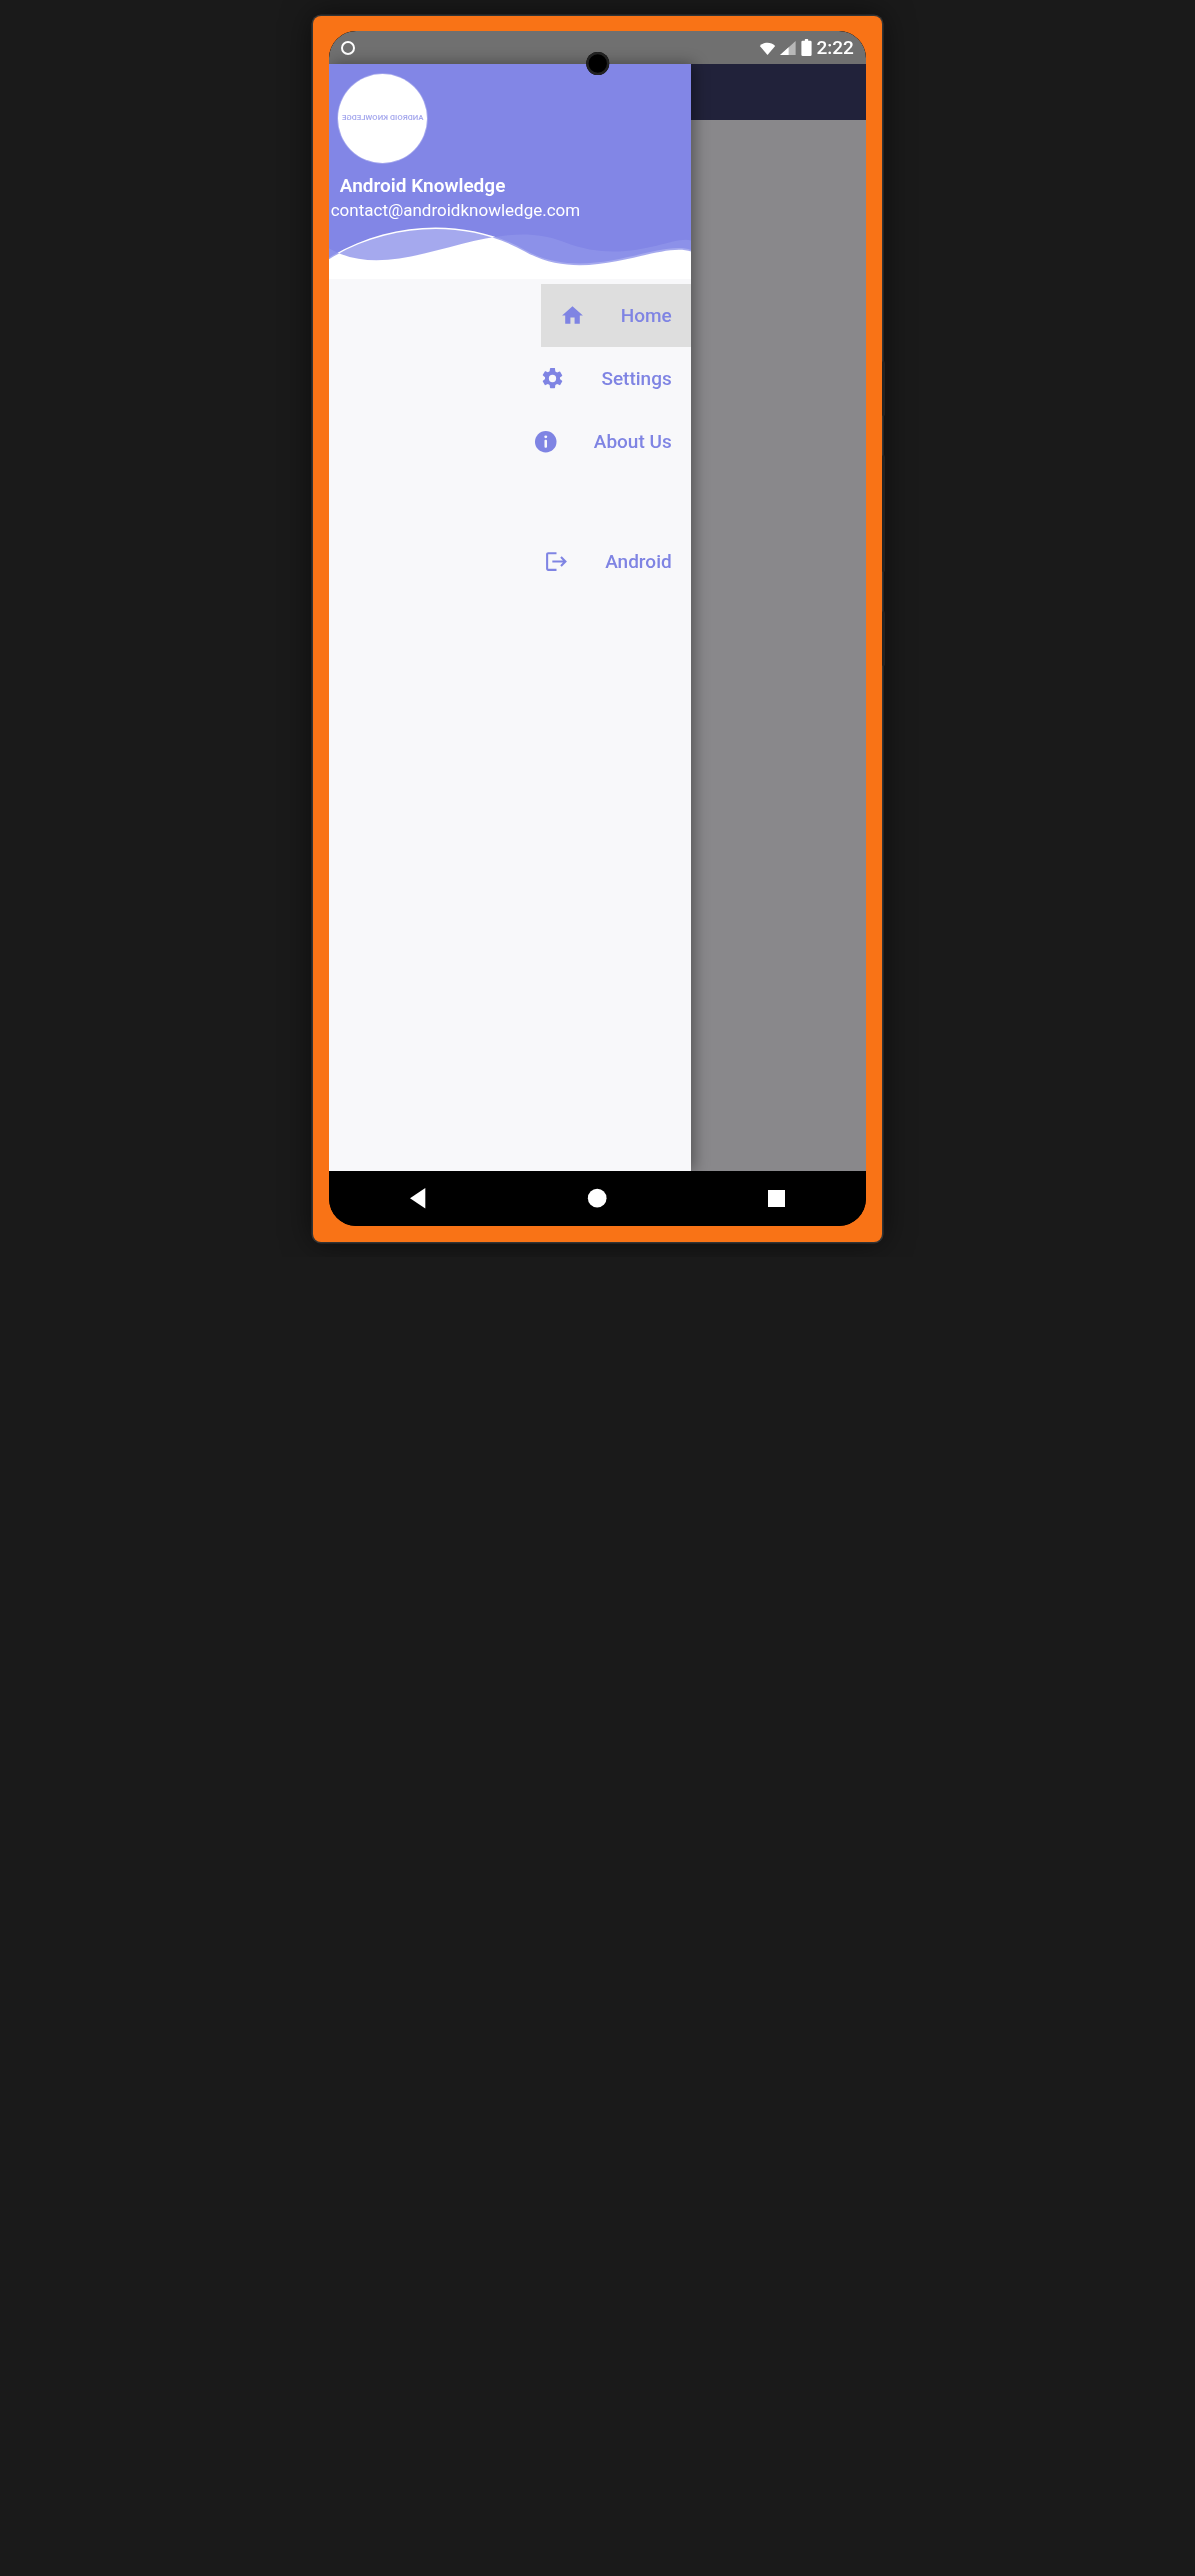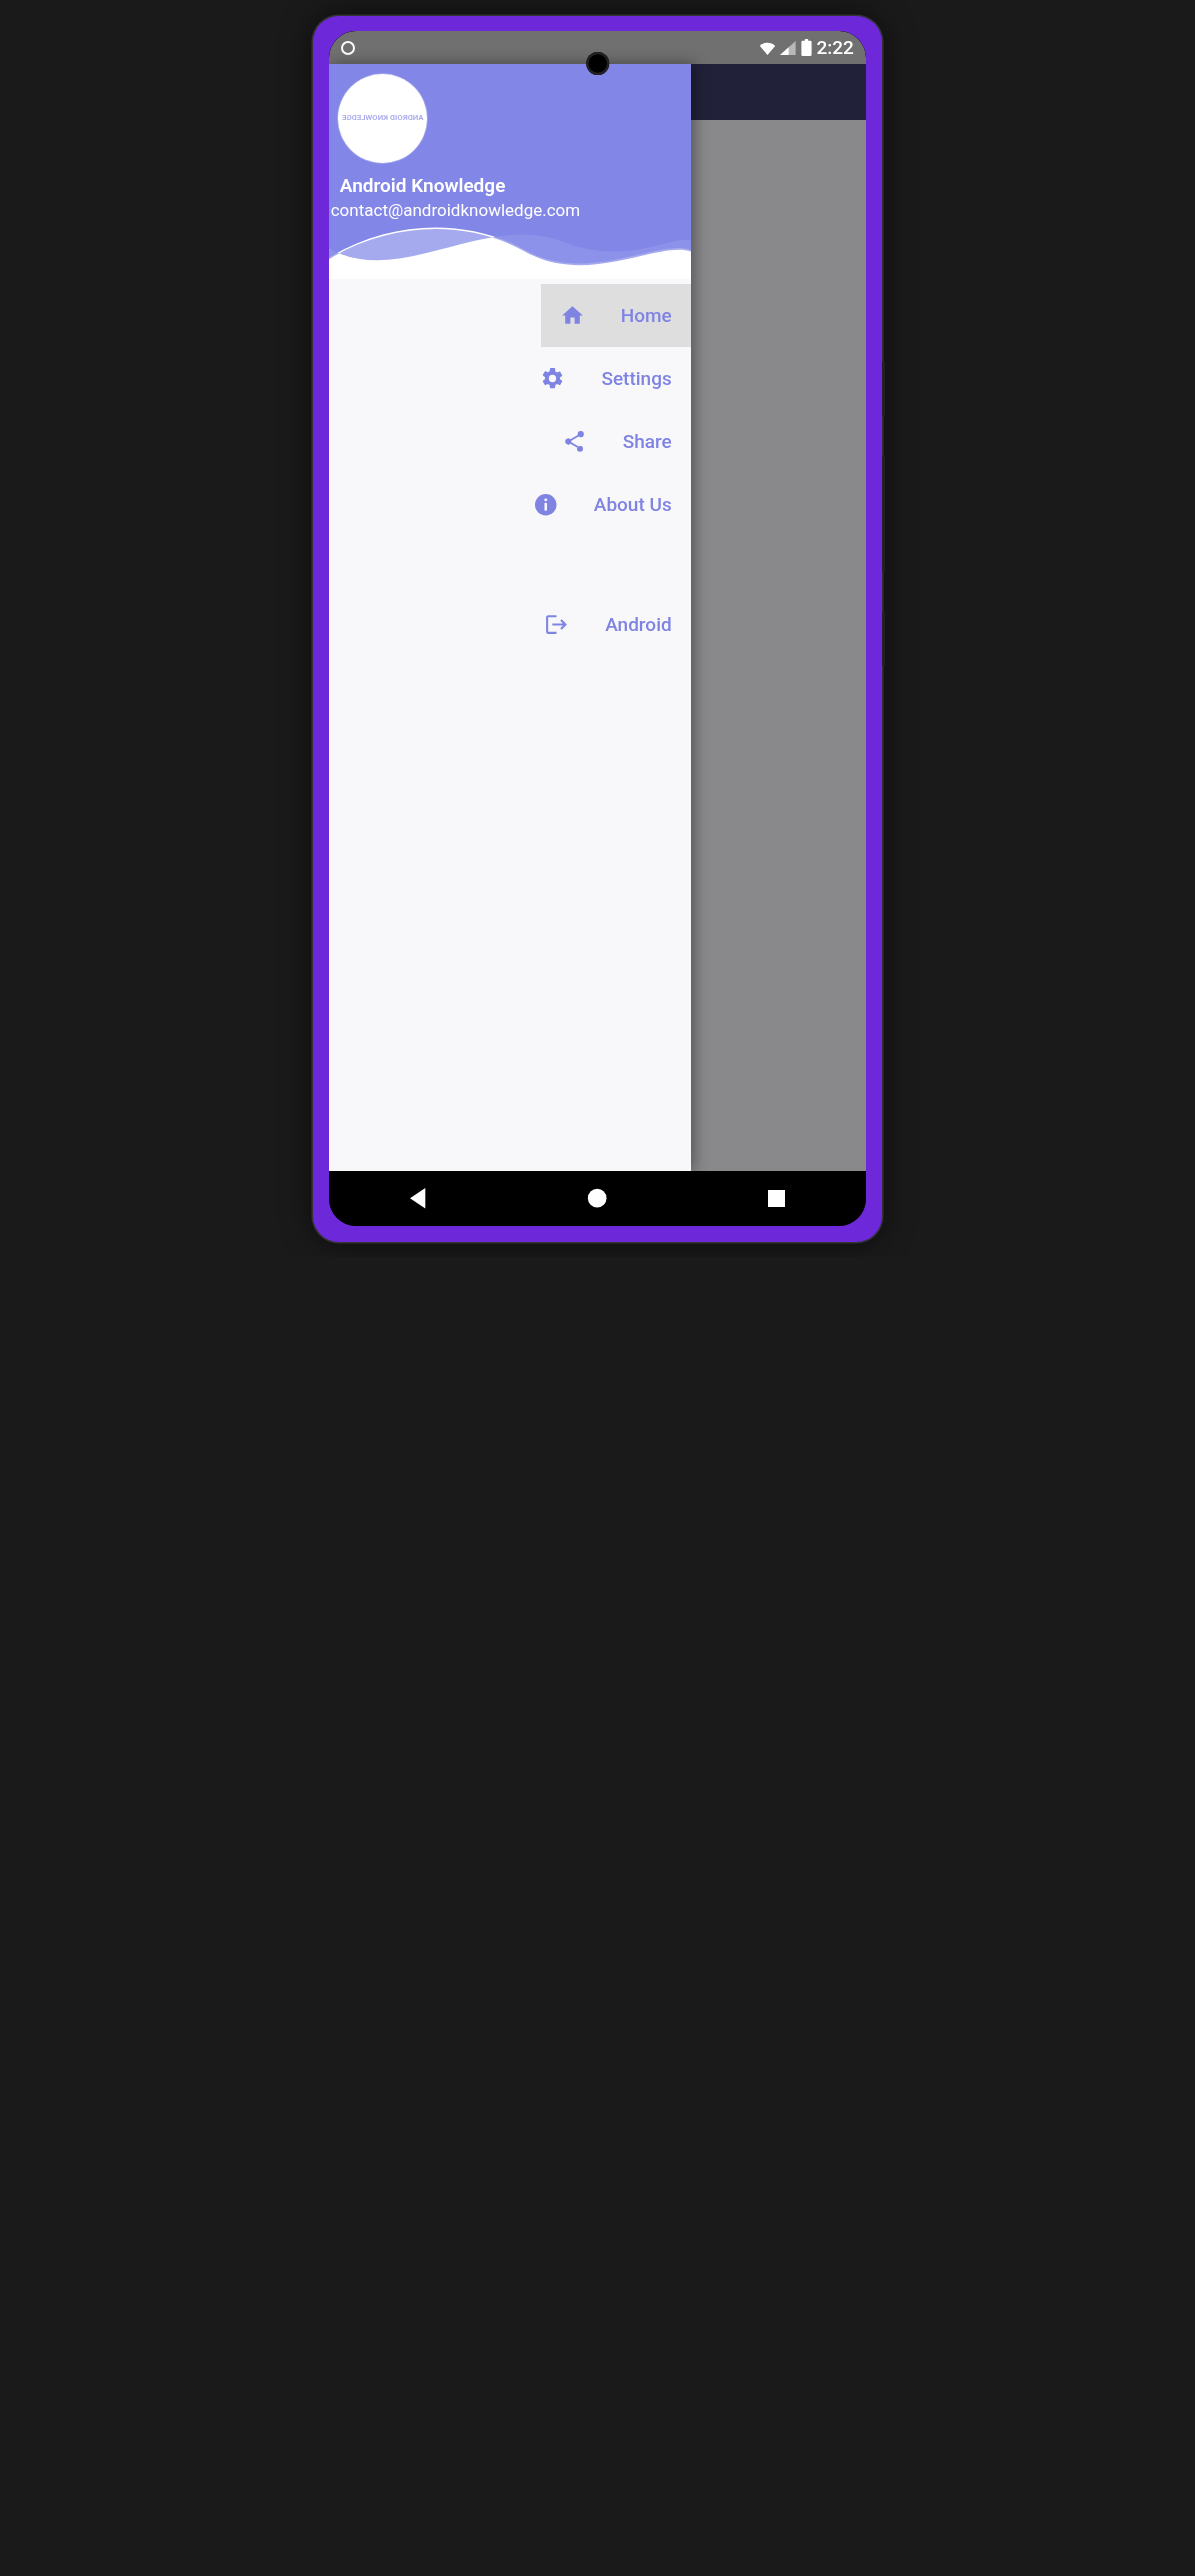--- a/index.html
+++ b/index.html
@@ -7,22 +7,22 @@
     background: #1a1a1a;
     display: flex;
     justify-content: center;
     align-items: flex-start;
     font-family: Roboto, "Segoe UI", Arial, sans-serif;
     padding: 15.7px 0;
   }
   .phone-frame {
     width: 569px;
     height: 1226px;
-    background: #6d28d9;
-    border-radius: 26px;
+    background: #f97316;
+    border-radius: 8px;
     padding: 15.7px;
     position: relative;
     box-shadow: 0 0 0 1.6px #333, 0 0 31px rgba(0,0,0,0.6);
   }
   .phone-inner {
     width: 100%;
     height: 100%;
     background: #000;
     border-radius: 27px;
     overflow: hidden;
@@ -247,28 +247,20 @@
 
           <div class="menu-item">
             <span class="menu-icon">
               <svg width="25" height="25" viewBox="0 0 24 24">
                   <path fill="#7f84e3" d="M19.14 12.94a7.07 7.07 0 0 0 .05-.94 7.07 7.07 0 0 0-.05-.94l2.03-1.58a.5.5 0 0 0 .12-.64l-1.92-3.32a.5.5 0 0 0-.6-.22l-2.39.96a7.03 7.03 0 0 0-1.62-.94l-.36-2.54A.5.5 0 0 0 13.9 2h-3.8a.5.5 0 0 0-.5.42l-.36 2.54c-.58.24-1.12.55-1.62.94l-2.39-.96a.5.5 0 0 0-.6.22L2.71 8.48a.5.5 0 0 0 .12.64l2.03 1.58c-.03.31-.05.63-.05.94s.02.63.05.94L2.83 14.16a.5.5 0 0 0-.12.64l1.92 3.32a.5.5 0 0 0 .6.22l2.39-.96c.5.39 1.04.7 1.62.94l.36 2.54c.4.24.25.42.5.42h3.8c.25 0 .46-.18.5-.42l.36-2.54c.58-.24 1.12-.55 1.62-.94l2.39.96a.5.5 0 0 0 .6-.22l1.92-3.32a.5.5 0 0 0-.12-.64l-2.03-1.58zM12 15.5A3.5 3.5 0 1 1 12 8.5a3.5 3.5 0 0 1 0 7z"></path>
                 </svg>
             </span>
             <span class="menu-label">Settings</span>
           </div>
 
-          <div class="menu-item">
-            <span class="menu-icon">
-              <svg width="25" height="25" viewBox="0 0 24 24">
-                  <path fill="#7f84e3" d="M18 16.08c-.76 0-1.44.3-1.96.77L8.91 12.7c.05-.23.09-.46.09-.7s-.04-.47-.09-.7l7.05-4.11c.54.5 1.25.81 2.04.81a3 3 0 1 0-3-3c0 .24.04.47.09.7L8.04 9.81A3 3 0 0 0 3 12a3 3 0 0 0 5.04 2.19l7.12 4.16c-.5.21-.8.43-.8.65a2.92 2.92 0 1 0 2.92-2.92z"></path>
-                </svg>
-            </span>
-            <span class="menu-label">Share</span>
-          </div>
 
           <div class="menu-item">
             <span class="menu-icon">
               <svg width="23.5" height="23.5" viewBox="0 0 24 24">
                   <circle cx="12" cy="12" r="11" fill="#7f84e3"></circle>
                   <rect x="10.7" y="10" width="2.6" height="8" fill="#f8f8fa" rx="1"></rect>
                   <circle cx="12" cy="7" r="1.5" fill="#f8f8fa"></circle>
                 </svg>
             </span>
             <span class="menu-label">About Us</span>

